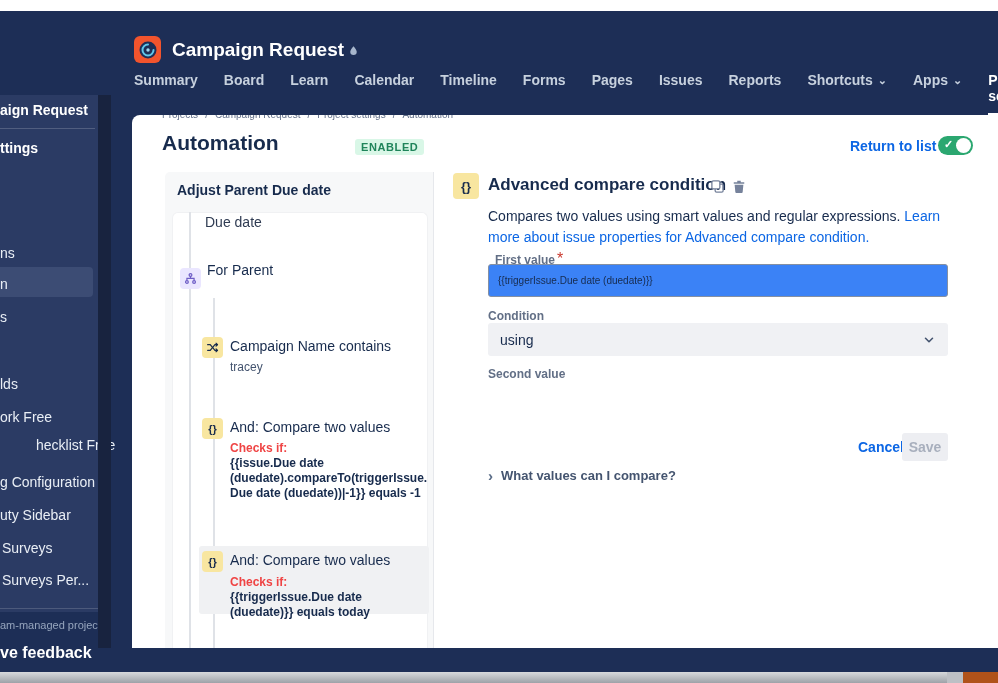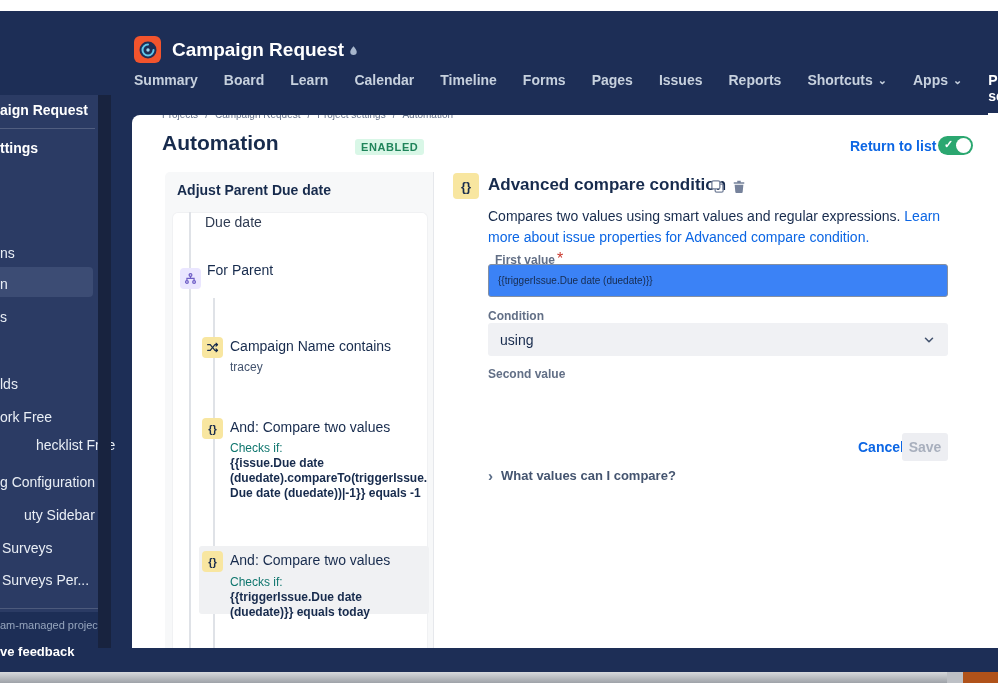--- a/index.html
+++ b/index.html
@@ -33,21 +33,21 @@
   .tab .chev{font-size:11px;color:#C7D1DE;line-height:10px;}
 
   
   .side-panel{left:0;top:95px;width:98px;height:517px;background:#2B3B64;overflow:visible;}
   .side-item{position:absolute;left:0;white-space:nowrap;font-size:14px;color:#E9EEF5;cursor:pointer;}
   .side-item.bold{font-weight:700;color:#fff;}
   .side-item.semi{font-weight:600;color:#fff;}
   .side-div{position:absolute;left:0;width:95px;height:1px;background:rgba(255,255,255,.18);}
   .active-row{position:absolute;left:0;top:172px;width:93px;height:30px;background:#3C4C74;border-radius:0 4px 4px 0;}
   .side-footer-note{left:0;top:619px;font-size:11px;color:#96A5BD;white-space:nowrap;}
-  .side-feedback{left:0;top:644px;font-size:13px;font-weight:700;color:#fff;white-space:nowrap;cursor:pointer;}
+  .side-feedback{left:0;top:644px;font-size:16px;font-weight:700;color:#fff;white-space:nowrap;cursor:pointer;}
   .side-footer-div{left:0;top:608px;width:98px;height:1px;background:rgba(255,255,255,.16);}
 
   
   .card{left:132px;top:115px;width:866px;height:533px;background:#fff;border-radius:8px 0 0 0;overflow:hidden;z-index:3;}
   .breadcrumb{left:30px;top:-6px;font-size:10px;color:#64718A;white-space:nowrap;}
   .breadcrumb span{cursor:pointer;}
   .breadcrumb .sep{margin:0 7px;cursor:default;}
   .page-title{left:30px;top:16px;font-size:21px;font-weight:700;color:#172B4D;}
   .status-badge{left:223px;top:24px;background:#D9F7E7;color:#1F845A;font-size:11px;font-weight:700;
                 letter-spacing:.6px;padding:2px 6px;border-radius:3px;}
@@ -64,21 +64,21 @@
               border:1px solid #F0F1F3;border-bottom:none;border-radius:6px 6px 0 0;box-sizing:border-box;}
   .main-line{position:absolute;left:24px;top:40px;width:2px;height:436px;background:#DFE2E7;}
   .nested-line{position:absolute;left:48px;top:126px;width:2px;height:350px;background:#DFE2E7;}
   .trigger-sub{position:absolute;left:40px;top:42px;font-size:14px;color:#2F3B52;}
   .step-badge{position:absolute;width:21px;height:21px;border-radius:4px;display:flex;align-items:center;
               justify-content:center;font-size:11px;font-weight:700;color:#172B4D;}
   .badge-purple{background:#EAE6FF;}
   .badge-yellow{background:#F8E6A0;}
   .step-title{position:absolute;font-size:14px;color:#172B4D;white-space:nowrap;cursor:pointer;}
   .step-sub{position:absolute;font-size:12px;color:#44546F;}
-  .checks{position:absolute;font-size:12px;font-weight:400;color:#0f766e;}
+  .checks{position:absolute;font-size:12px;font-weight:700;color:#ef4444;}
   .smart-val{position:absolute;width:198px;font-size:12px;font-weight:700;color:#172B4D;
              line-height:1.27;overflow-wrap:anywhere;}
   .selected-block{position:absolute;left:34px;top:374px;width:230px;height:68px;background:#F0F1F3;border-radius:3px;cursor:pointer;}
 
   
   .detail-badge{left:321px;top:58px;width:26px;height:26px;border-radius:4px;background:#F8E6A0;
                 display:flex;align-items:center;justify-content:center;font-size:13px;font-weight:700;color:#172B4D;}
   .detail-title{left:356px;top:60px;font-size:17px;font-weight:600;color:#172B4D;}
   .icon-btn{cursor:pointer;}
   .desc{left:356px;top:91px;width:465px;font-size:14px;color:#172B4D;line-height:1.5;}
@@ -174,21 +174,21 @@
     <div class="side-div" style="top:33px;"></div>
     <div class="side-item bold" style="top:45px;">ttings</div>
     <div class="side-item" style="top:150px;">ns</div>
     <div class="active-row"></div>
     <div class="side-item" style="top:181px;">n</div>
     <div class="side-item" style="top:214px;">s</div>
     <div class="side-item" style="top:281px;">lds</div>
     <div class="side-item" style="top:314px;">ork Free</div>
     <div class="side-item" style="top:342px;padding-left:36px;">hecklist Free</div>
     <div class="side-item" style="top:379px;">g Configuration</div>
-    <div class="side-item" style="top:412px;padding-left:24px;">uty Sidebar</div>
+    <div class="side-item" style="top:412px;">uty Sidebar</div>
     <div class="side-item" style="top:445px;left:2px;">Surveys</div>
     <div class="side-item" style="top:477px;left:2px;">Surveys Per...</div>
   </div>
   <div class="abs side-footer-div" style="top:608px;"></div>
   <div class="abs side-footer-note">am-managed project</div>
   <div class="abs side-feedback">ve feedback</div>
   <div class="abs gutter"></div>
 
   <div class="abs card">
 

